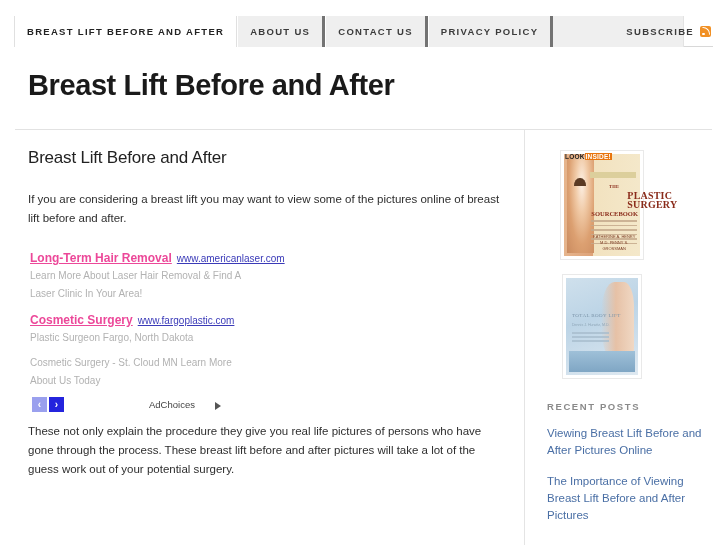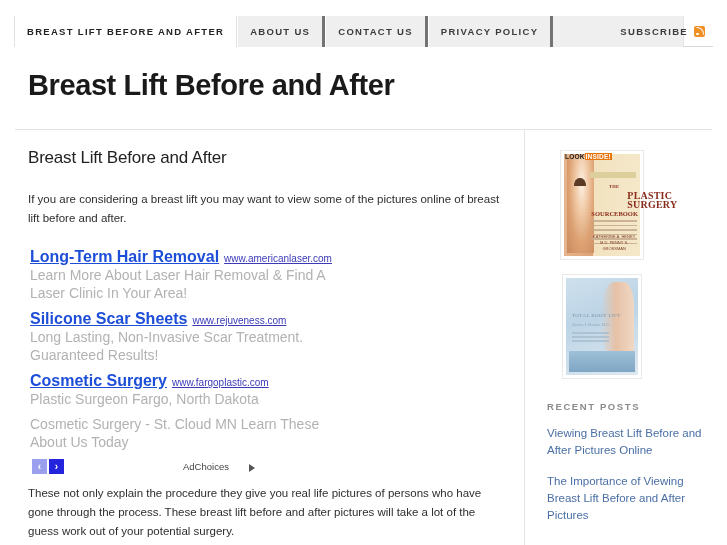--- a/index.html
+++ b/index.html
@@ -59,21 +59,21 @@
     color: #232323;
   }
   .tab-filler {
     flex: 0 0 130px;
     background: #efefef;
     border-right: 1px solid #e3e3e3;
     height: 31px;
   }
   .subscribe {
     position: absolute;
-    right: 22px; top: 0;
+    right: 16px; top: 0;
     height: 31px;
     display: flex;
     align-items: center;
     gap: 6px;
     font-size: 9.5px;
     letter-spacing: 1.3px;
     font-weight: bold;
     color: #3b3b3b;
     cursor: pointer;
     z-index: 3;
@@ -142,38 +142,38 @@
     font-size: 11.5px;
     line-height: 19px;
     color: #2e2e2e;
     margin: 0 0 20px 0;
   }
 
   
   .adblock { margin: 0 0 0 2px; }
   .ad { margin-bottom: 8px; }
   .ad-headline {
-    color: #1d4ed8;
-    font-size: 16px;
+    color: #ec4899;
+    font-size: 12px;
     font-weight: bold;
     text-decoration: underline;
     cursor: pointer;
     display: inline;
   }
   .ad-url {
     color: #3a3ab8;
     font-size: 10px;
     text-decoration: underline;
     margin-left: 5px;
     display: inline;
     cursor: pointer;
   }
   .ad-line {
     color: #b2b2b2;
-    font-size: 14px;
+    font-size: 10px;
     line-height: 17px;
     margin-top: 1px;
   }
   .ad-footer {
     display: flex;
     align-items: center;
     margin: 8px 0 10px 2px;
     height: 15px;
   }
   .arrow-btn {
@@ -182,21 +182,21 @@
     display: flex; align-items: center; justify-content: center;
     color: #ffffff;
     font-size: 10px;
     font-weight: bold;
     cursor: pointer;
     line-height: 1;
   }
   .arrow-prev { background: #9aa0ee; }
   .arrow-next { background: #2424dd; }
   .adchoices {
-    margin-left: 117px;
+    margin-left: 83px;
     font-size: 9.5px;
     color: #444;
     display: flex;
     align-items: flex-end;
     gap: 20px;
     cursor: pointer;
   }
   .adchoices-icon {
     width: 0; height: 0;
     border-left: 6px solid #555;
@@ -382,37 +382,30 @@
     <div class="adblock">
 
       <div class="ad">
         <div>
           <span class="ad-headline">Long-Term Hair Removal</span><span class="ad-url">www.americanlaser.com</span>
         </div>
         <div class="ad-line">Learn More About Laser Hair Removal &amp; Find A</div>
         <div class="ad-line">Laser Clinic In Your Area!</div>
       </div>
 
-      <div class="ad">
-        <div>
-          <span class="ad-headline">Silicone Scar Sheets</span><span class="ad-url">www.rejuveness.com</span>
-        </div>
-        <div class="ad-line">Long Lasting, Non-Invasive Scar Treatment.</div>
-        <div class="ad-line">Guaranteed Results!</div>
-      </div>
 
       <div class="ad">
         <div>
           <span class="ad-headline">Cosmetic Surgery</span><span class="ad-url">www.fargoplastic.com</span>
         </div>
         <div class="ad-line">Plastic Surgeon Fargo, North Dakota</div>
       </div>
 
       <div class="ad">
-        <div class="ad-line">Cosmetic Surgery - St. Cloud MN Learn These</div>
+        <div class="ad-line">Cosmetic Surgery - St. Cloud MN Learn More</div>
         <div class="ad-line">About Us Today</div>
       </div>
 
       <div class="ad-footer">
         <div class="arrow-btn arrow-prev">‹</div>
         <div class="arrow-btn arrow-next">›</div>
         <div class="adchoices">
           <span>AdChoices</span>
           <span class="adchoices-icon"></span>
         </div>

